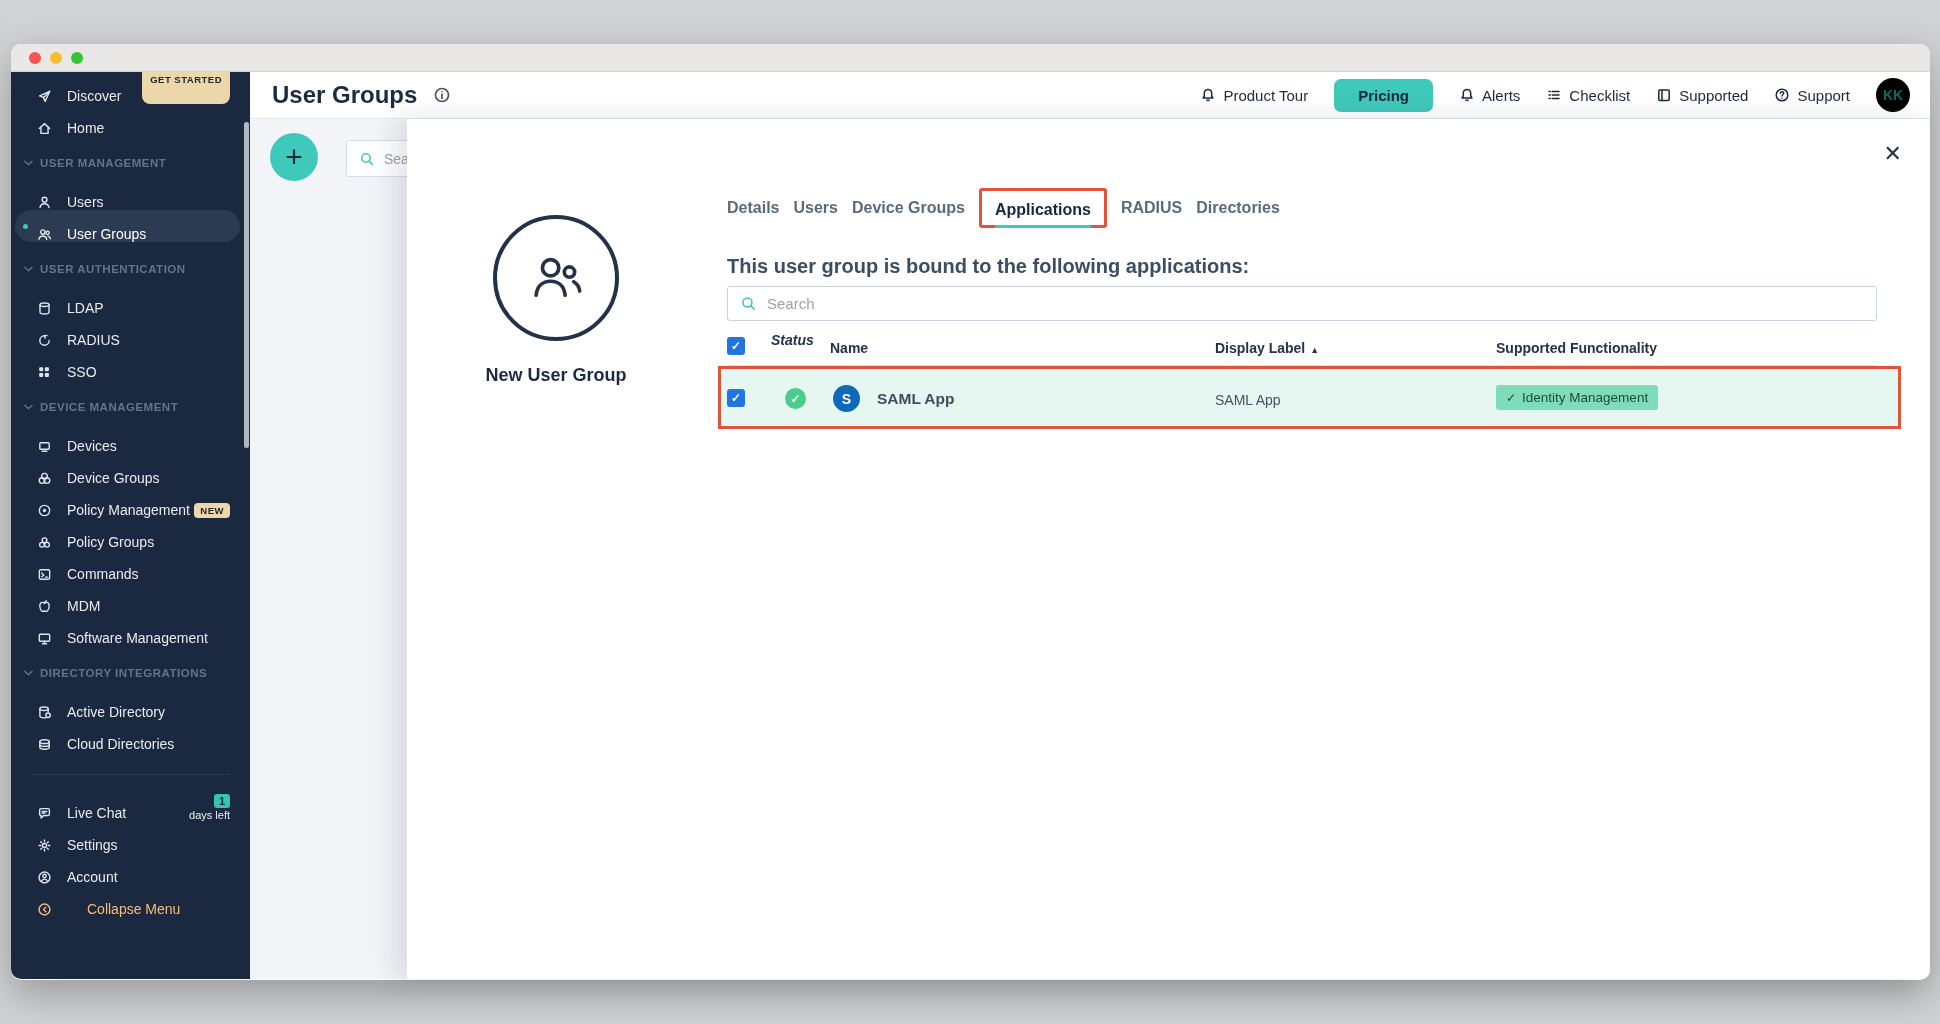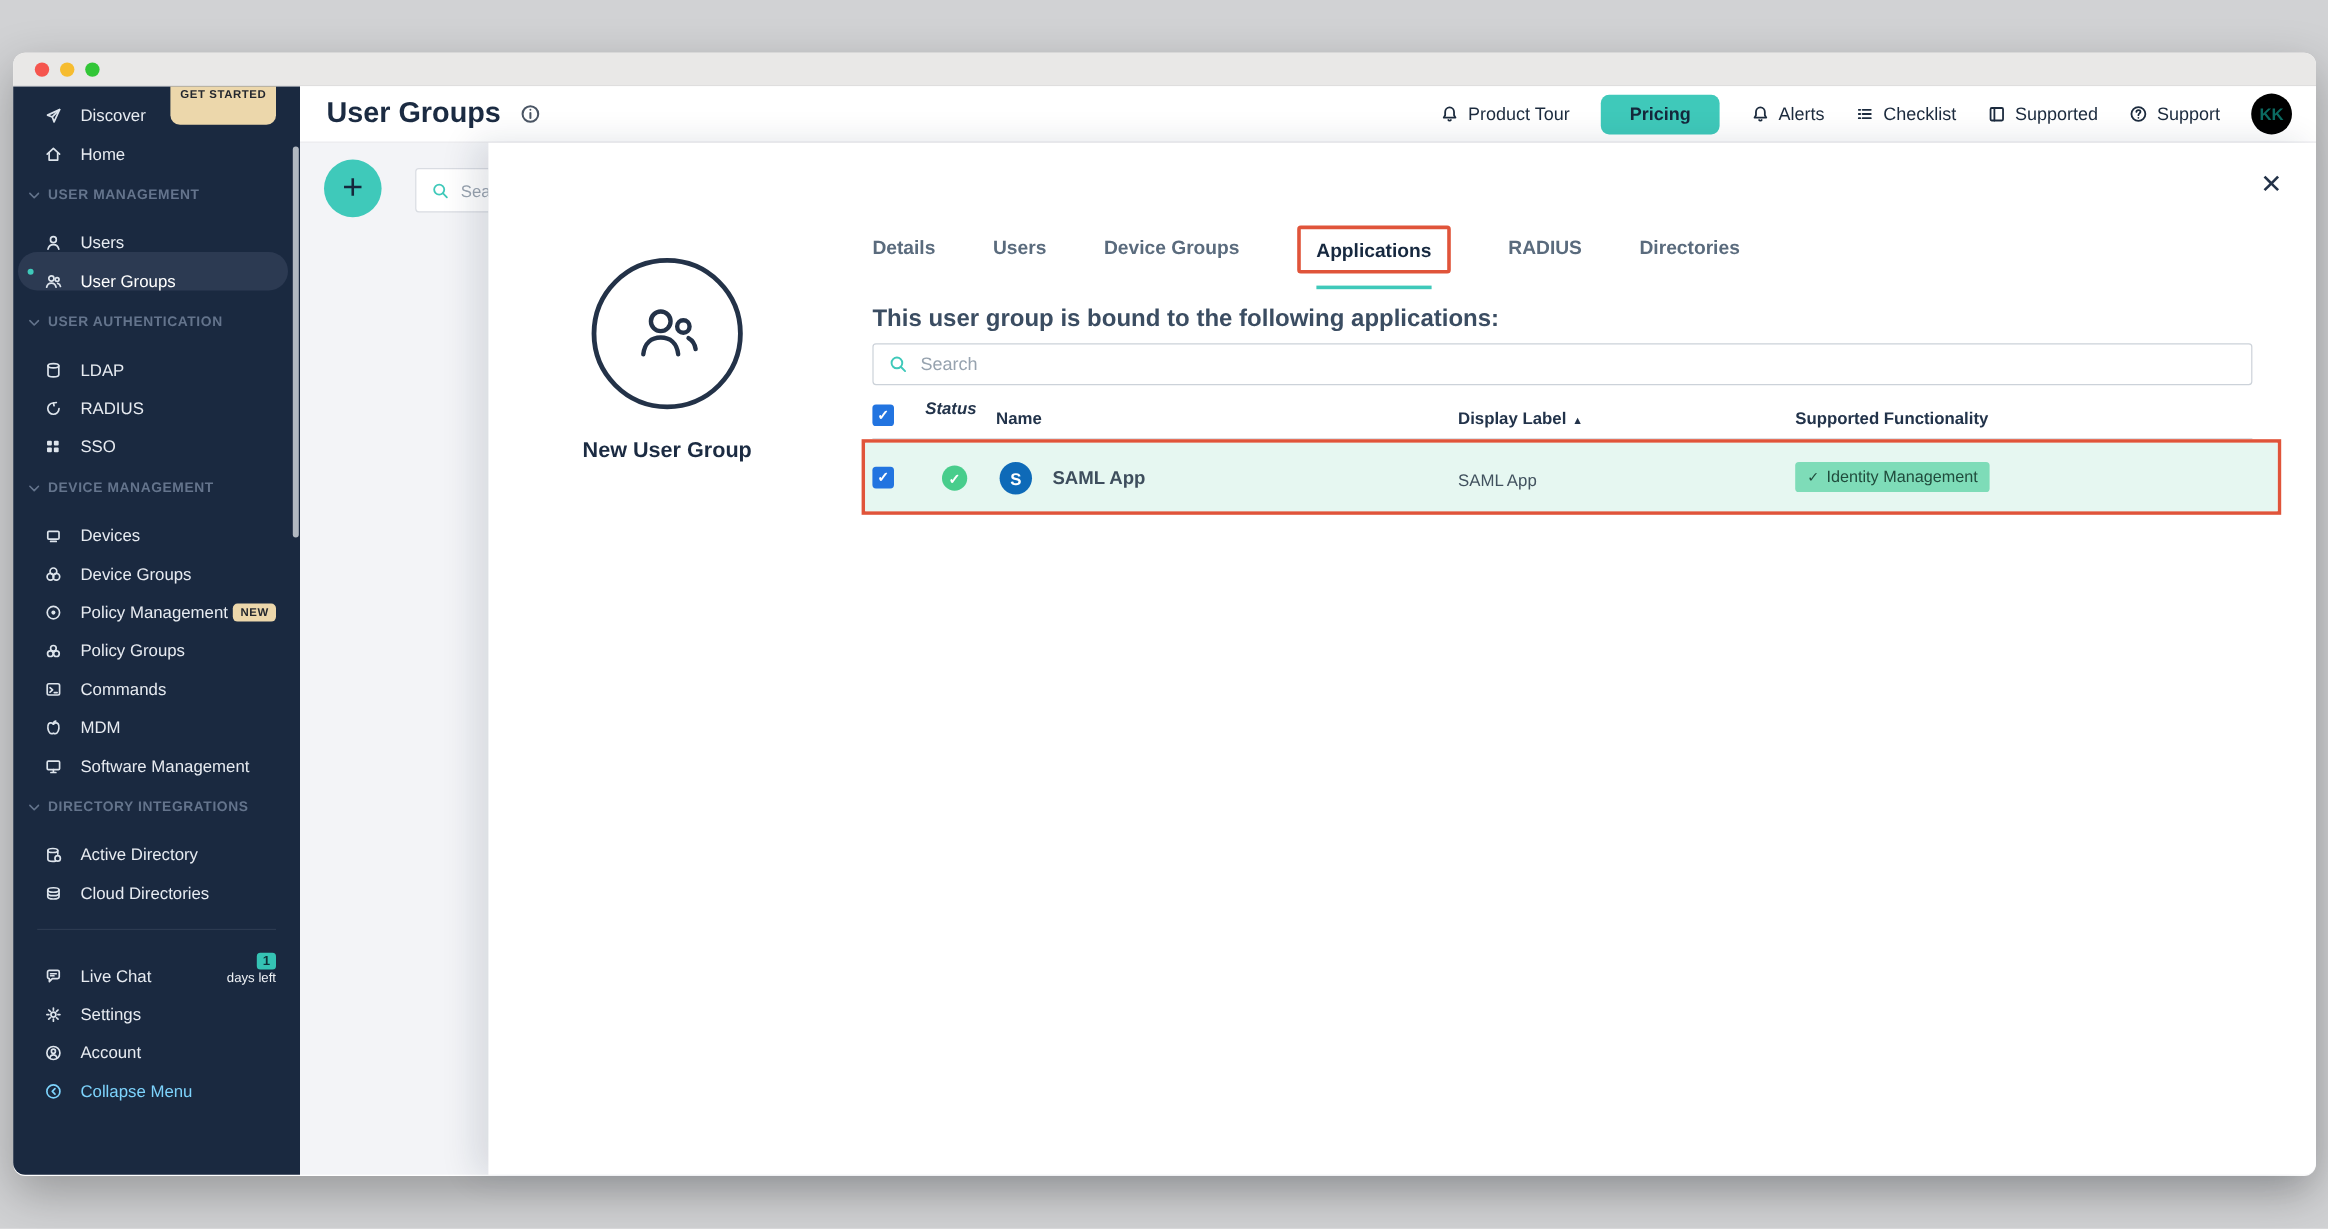--- a/index.html
+++ b/index.html
@@ -37,21 +37,21 @@
     height:32px; display:flex; align-items:flex-end; padding:0 16px 0 21px;
     font-size:14px; color:#e7ebf1; position:relative; margin:0 4px; border-radius:16px;
     cursor:default;
   }
   .srow .sicon { width:16px; height:16px; margin-right:15px; color:#dde4ec; display:flex; align-items:center; justify-content:center; flex:none; }
   .srow.active { background:#2c3a52; color:#ffffff; margin:0 10px 0 4px; }
   .srow.active::before {
     content:""; position:absolute; left:8px; top:50%; margin-top:-2.5px;
     width:5px; height:5px; border-radius:50%; background:#3fc9ba;
   }
-  .srow.dim, .srow.dim .sicon { color:#7dd3fc; }
+  .srow.dim, .srow.dim .sicon { color:#fdba74;gap:20px; }
   .ssec {
     margin-top:12px; height:30px; display:flex; align-items:center; gap:7px;
     padding-left:13px; font-size:11.5px; font-weight:bold; color:#64748c; letter-spacing:.5px;
   }
   .ssec svg { width:9px; height:6px; }
   .tan-badge {
     margin-left:auto; background:#ecd7ab; color:#23272e; font-size:9.5px; font-weight:bold;
     padding:19px 8px; border-radius:8px; letter-spacing:.5px; white-space:nowrap;
   }
   .tan-badge.sm { border-radius:4px; padding:2px 6px; }
@@ -112,23 +112,23 @@
     box-shadow:-12px 0 28px rgba(20,35,60,.12); border-radius:0 0 10px 0; z-index:10;
   }
   .close-x { position:absolute; right:28px; top:24px; font-size:22px; color:#233248; line-height:1; cursor:default; }
   .group-visual {
     position:absolute; left:86px; top:96px; width:126px; height:126px;
     border:4px solid #233248; border-radius:50%;
     display:flex; align-items:center; justify-content:center;
   }
   .group-name { position:absolute; left:9px; top:246px; width:280px; text-align:center; font-size:18px; font-weight:bold; color:#1b2b42; }
 
-  .tabs { position:absolute; left:320px; top:58px; height:62px; display:flex; align-items:center; gap:48px; }
+  .tabs { position:absolute; left:320px; top:58px; height:62px; display:flex; align-items:center; gap:14px; }
   .tab { font-size:16px; font-weight:bold; color:#5a6b7d; cursor:default; white-space:nowrap; }
-  .tab.active { color:#16283f; border-bottom:3px solid #3fc9ba; padding-bottom:20px;margin-top:48px; }
+  .tab.active { color:#16283f; border-bottom:3px solid #3fc9ba; padding-bottom:7px;margin-top:48px; }
   .annot-box { border:3px solid #e0543a; border-radius:3px; padding:10px 13px 6px 13px; }
 
   .intro { position:absolute; left:320px; top:136px; font-size:20px; font-weight:bold; color:#3b4d62; }
 
   .panel-search {
     position:absolute; left:320px; top:167px; width:1150px; height:35px;
     border:1px solid #ccd2d9; border-radius:3px; background:#fff;
     display:flex; align-items:center; gap:10px; padding-left:12px;
   }
   .panel-search svg { width:17px; height:17px; color:#3fc9ba; flex:none; }

